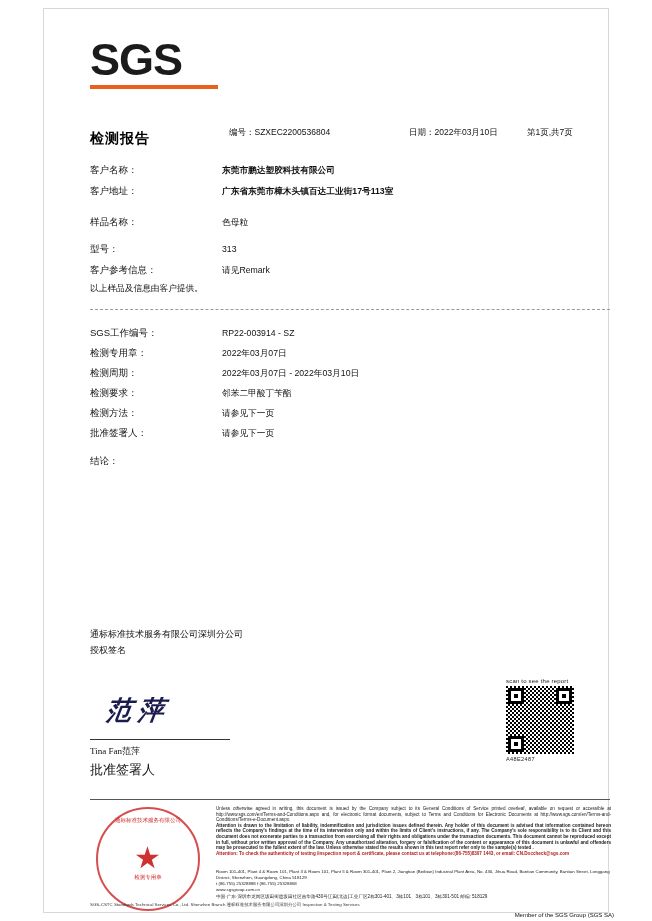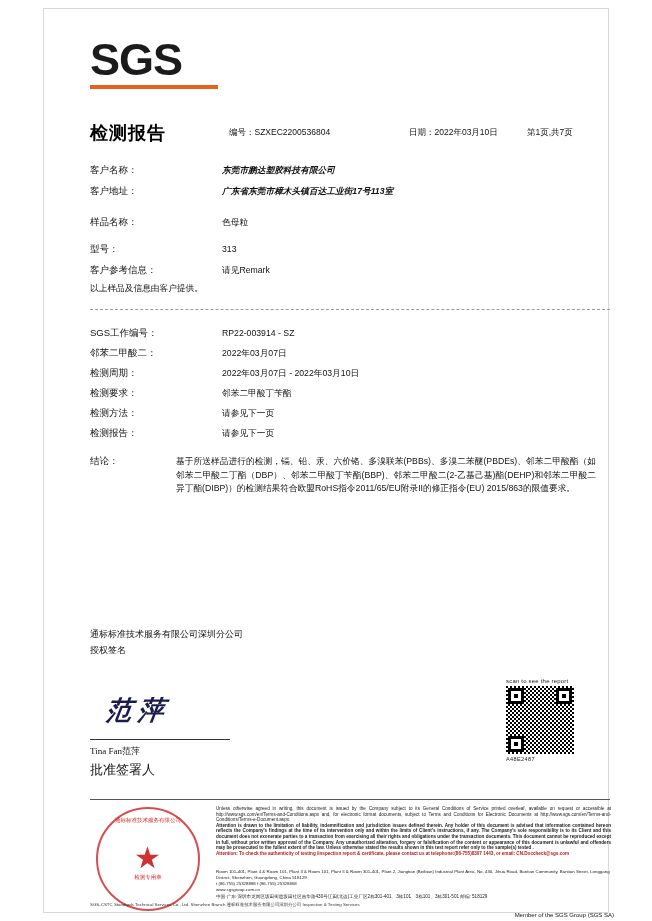--- a/index.html
+++ b/index.html
@@ -44,22 +44,22 @@
     width: 128px;
     height: 4px;
     background: #e8601c;
     margin-top: 2px;
   }
 
   
   .report-title {
     position: absolute;
     left: 46px;
-    top: 112px;
-    font-size: 18px;
+    top: 121px;
+    font-size: 14px;
     font-weight: bold;
     color: #000;
     letter-spacing: 1px;
   }
   .hdr-no {
     position: absolute;
     left: 185px;
     top: 118px;
     font-size: 8.5px;
     color: #111;
@@ -97,21 +97,21 @@
   }
   .row .val {
     position: absolute;
     left: 132px;
     top: 0;
     width: 388px;
     font-size: 8.7px;
     color: #111;
     line-height: 13px;
   }
-  .row .val.bold { font-weight: bold; font-style: italic; }
+  .row .val.bold { font-weight: bold; }
 
   .note {
     position: absolute;
     left: 46px;
     font-size: 8.7px;
     color: #111;
   }
 
   .divider {
     position: absolute;
@@ -363,44 +363,43 @@
 
     <div class="note" style="top:274px">以上样品及信息由客户提供。</div>
 
     <div class="divider" style="top:300px"></div>
 
     <div class="row" style="top:318px">
       <span class="lbl">SGS工作编号：</span>
       <span class="val">RP22-003914 - SZ</span>
     </div>
     <div class="row" style="top:338px">
-      <span class="lbl">邻苯二甲酸二：</span>
+      <span class="lbl">检测专用章：</span>
       <span class="val">2022年03月07日</span>
     </div>
     <div class="row" style="top:358px">
       <span class="lbl">检测周期：</span>
       <span class="val">2022年03月07日 - 2022年03月10日</span>
     </div>
     <div class="row" style="top:378px">
       <span class="lbl">检测要求：</span>
       <span class="val">邻苯二甲酸丁苄酯</span>
     </div>
     <div class="row" style="top:398px">
       <span class="lbl">检测方法：</span>
       <span class="val">请参见下一页</span>
     </div>
     <div class="row" style="top:418px">
-      <span class="lbl">检测报告：</span>
+      <span class="lbl">批准签署人：</span>
       <span class="val">请参见下一页</span>
     </div>
 
     <div class="row" style="top:446px">
       <span class="lbl">结论：</span>
     </div>
-    <div class="concl-text" style="top:446px">基于所送样品进行的检测，镉、铅、汞、六价铬、多溴联苯(PBBs)、多溴二苯醚(PBDEs)、邻苯二甲酸酯（如邻苯二甲酸二丁酯（DBP）、邻苯二甲酸丁苄酯(BBP)、邻苯二甲酸二(2-乙基己基)酯(DEHP)和邻苯二甲酸二异丁酯(DIBP)）的检测结果符合欧盟RoHS指令2011/65/EU附录II的修正指令(EU) 2015/863的限值要求。</div>
 
     <div class="sig-company">通标标准技术服务有限公司深圳分公司</div>
     <div class="sig-auth">授权签名</div>
     <div class="sig-script">范萍</div>
     <div class="sig-line"></div>
     <div class="sig-name">Tina Fan范萍</div>
     <div class="sig-role">批准签署人</div>
 
     <div class="qr-caption">scan to see the report</div>
     <div class="qr-box">

